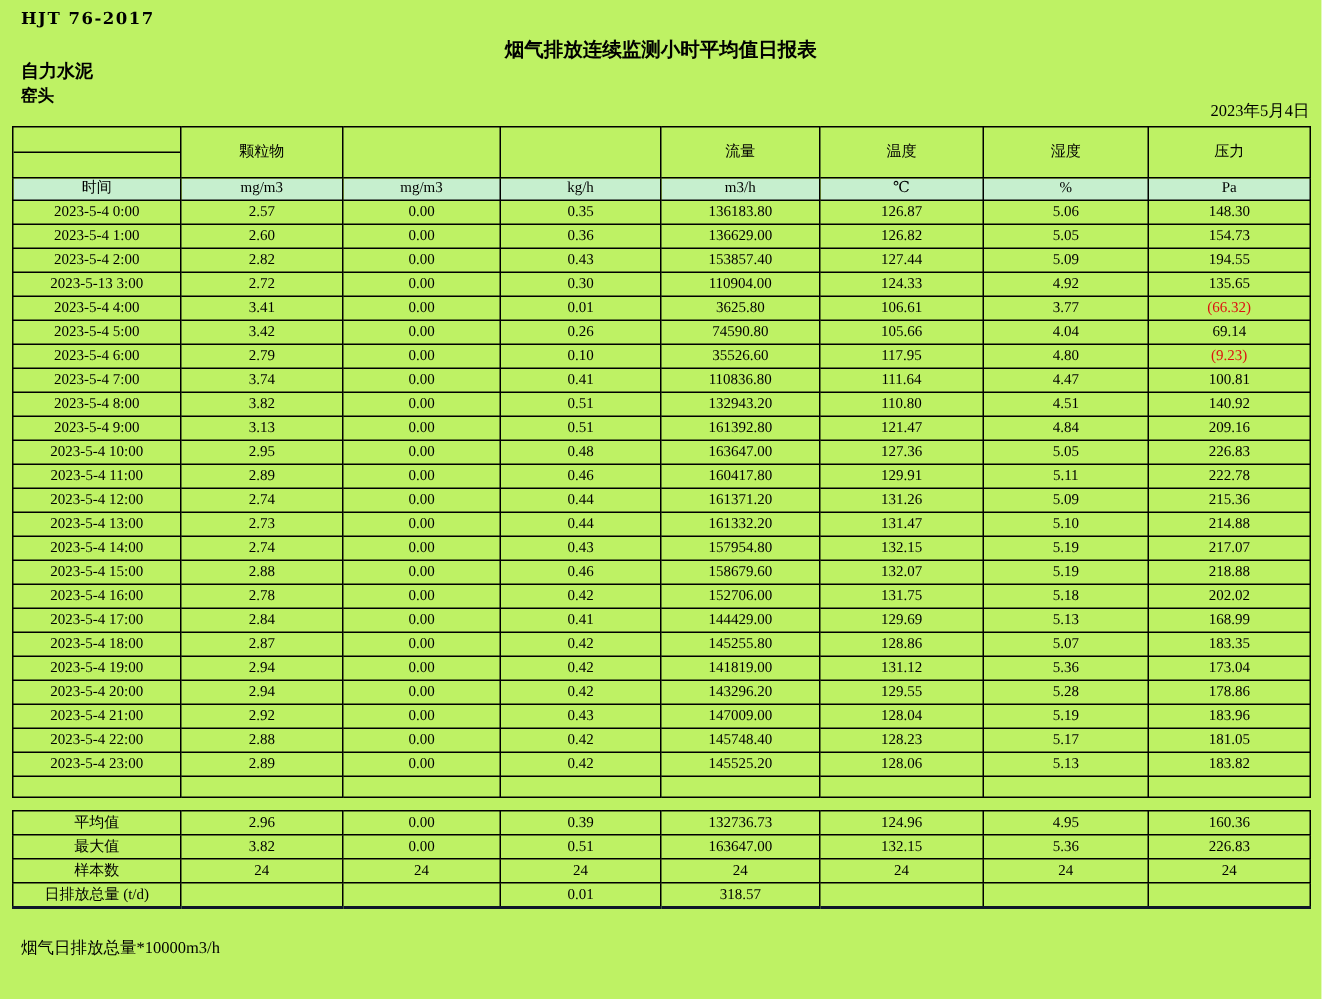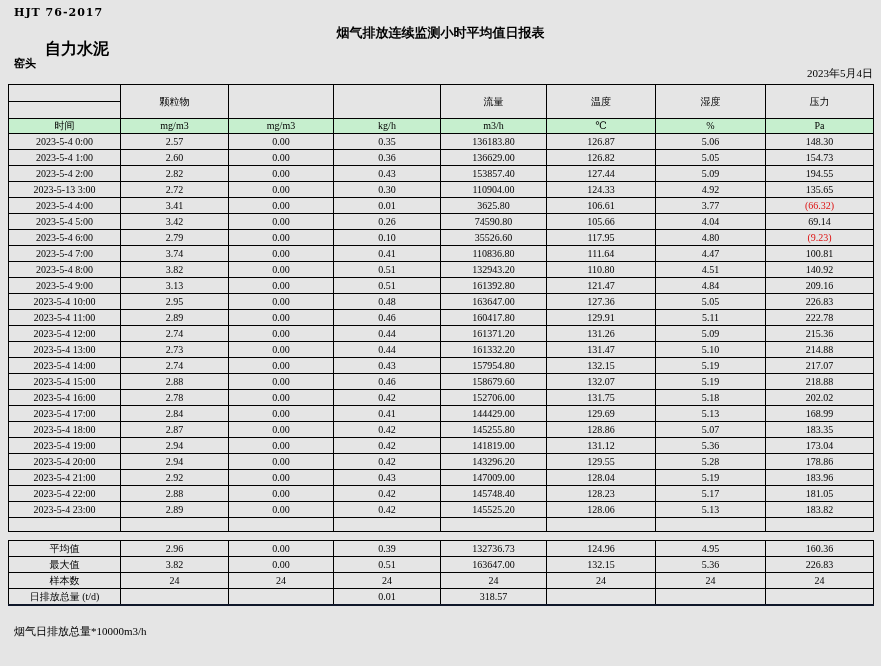--- a/index.html
+++ b/index.html
@@ -1,22 +1,22 @@
 <!DOCTYPE html>
 <html style="--header-green: #c6efce; --negative-red: #dd1111;"><head>
 <meta charset="utf-8">
 <style>
   html,body{margin:0;padding:0;background:#fff;}
-  .page{position:relative;width:881px;height:666px;background:#e5e5e5;overflow:hidden;
+  .page{position:relative;width:881px;height:666px;background:#bef264;overflow:hidden;
         font-family:"Liberation Serif","DejaVu Serif",serif;color:#000;}
   .std{position:absolute;left:14px;top:6px;font-size:11px;font-weight:bold;
        font-family:"DejaVu Serif","Liberation Serif",serif;letter-spacing:1px;}
   .title{position:absolute;left:0;top:24px;width:100%;text-align:center;
          font-size:13px;font-weight:bold;}
-  .company{position:absolute;left:14px;top:39px;font-size:16px;font-weight:bold;margin-left:31px;}
+  .company{position:absolute;left:14px;top:39px;font-size:12px;font-weight:bold;}
   .location{position:absolute;left:14px;top:56px;font-size:11px;font-weight:bold;}
   .date{position:absolute;right:8px;top:66px;font-size:11px;}
   table.report{position:absolute;left:8px;top:84px;border-collapse:collapse;table-layout:fixed;}
   table.report th,table.report td{
       border:1px solid #000;padding:0;text-align:center;vertical-align:middle;
       font-size:10px;font-weight:normal;height:15px;line-height:15px;
       overflow:hidden;white-space:nowrap;}
   tr.group-row th{height:32px;line-height:32px;}
   th.split-cell{padding:0;}
   th.split-cell .split-top{height:16px;border-bottom:1px solid #000;}

